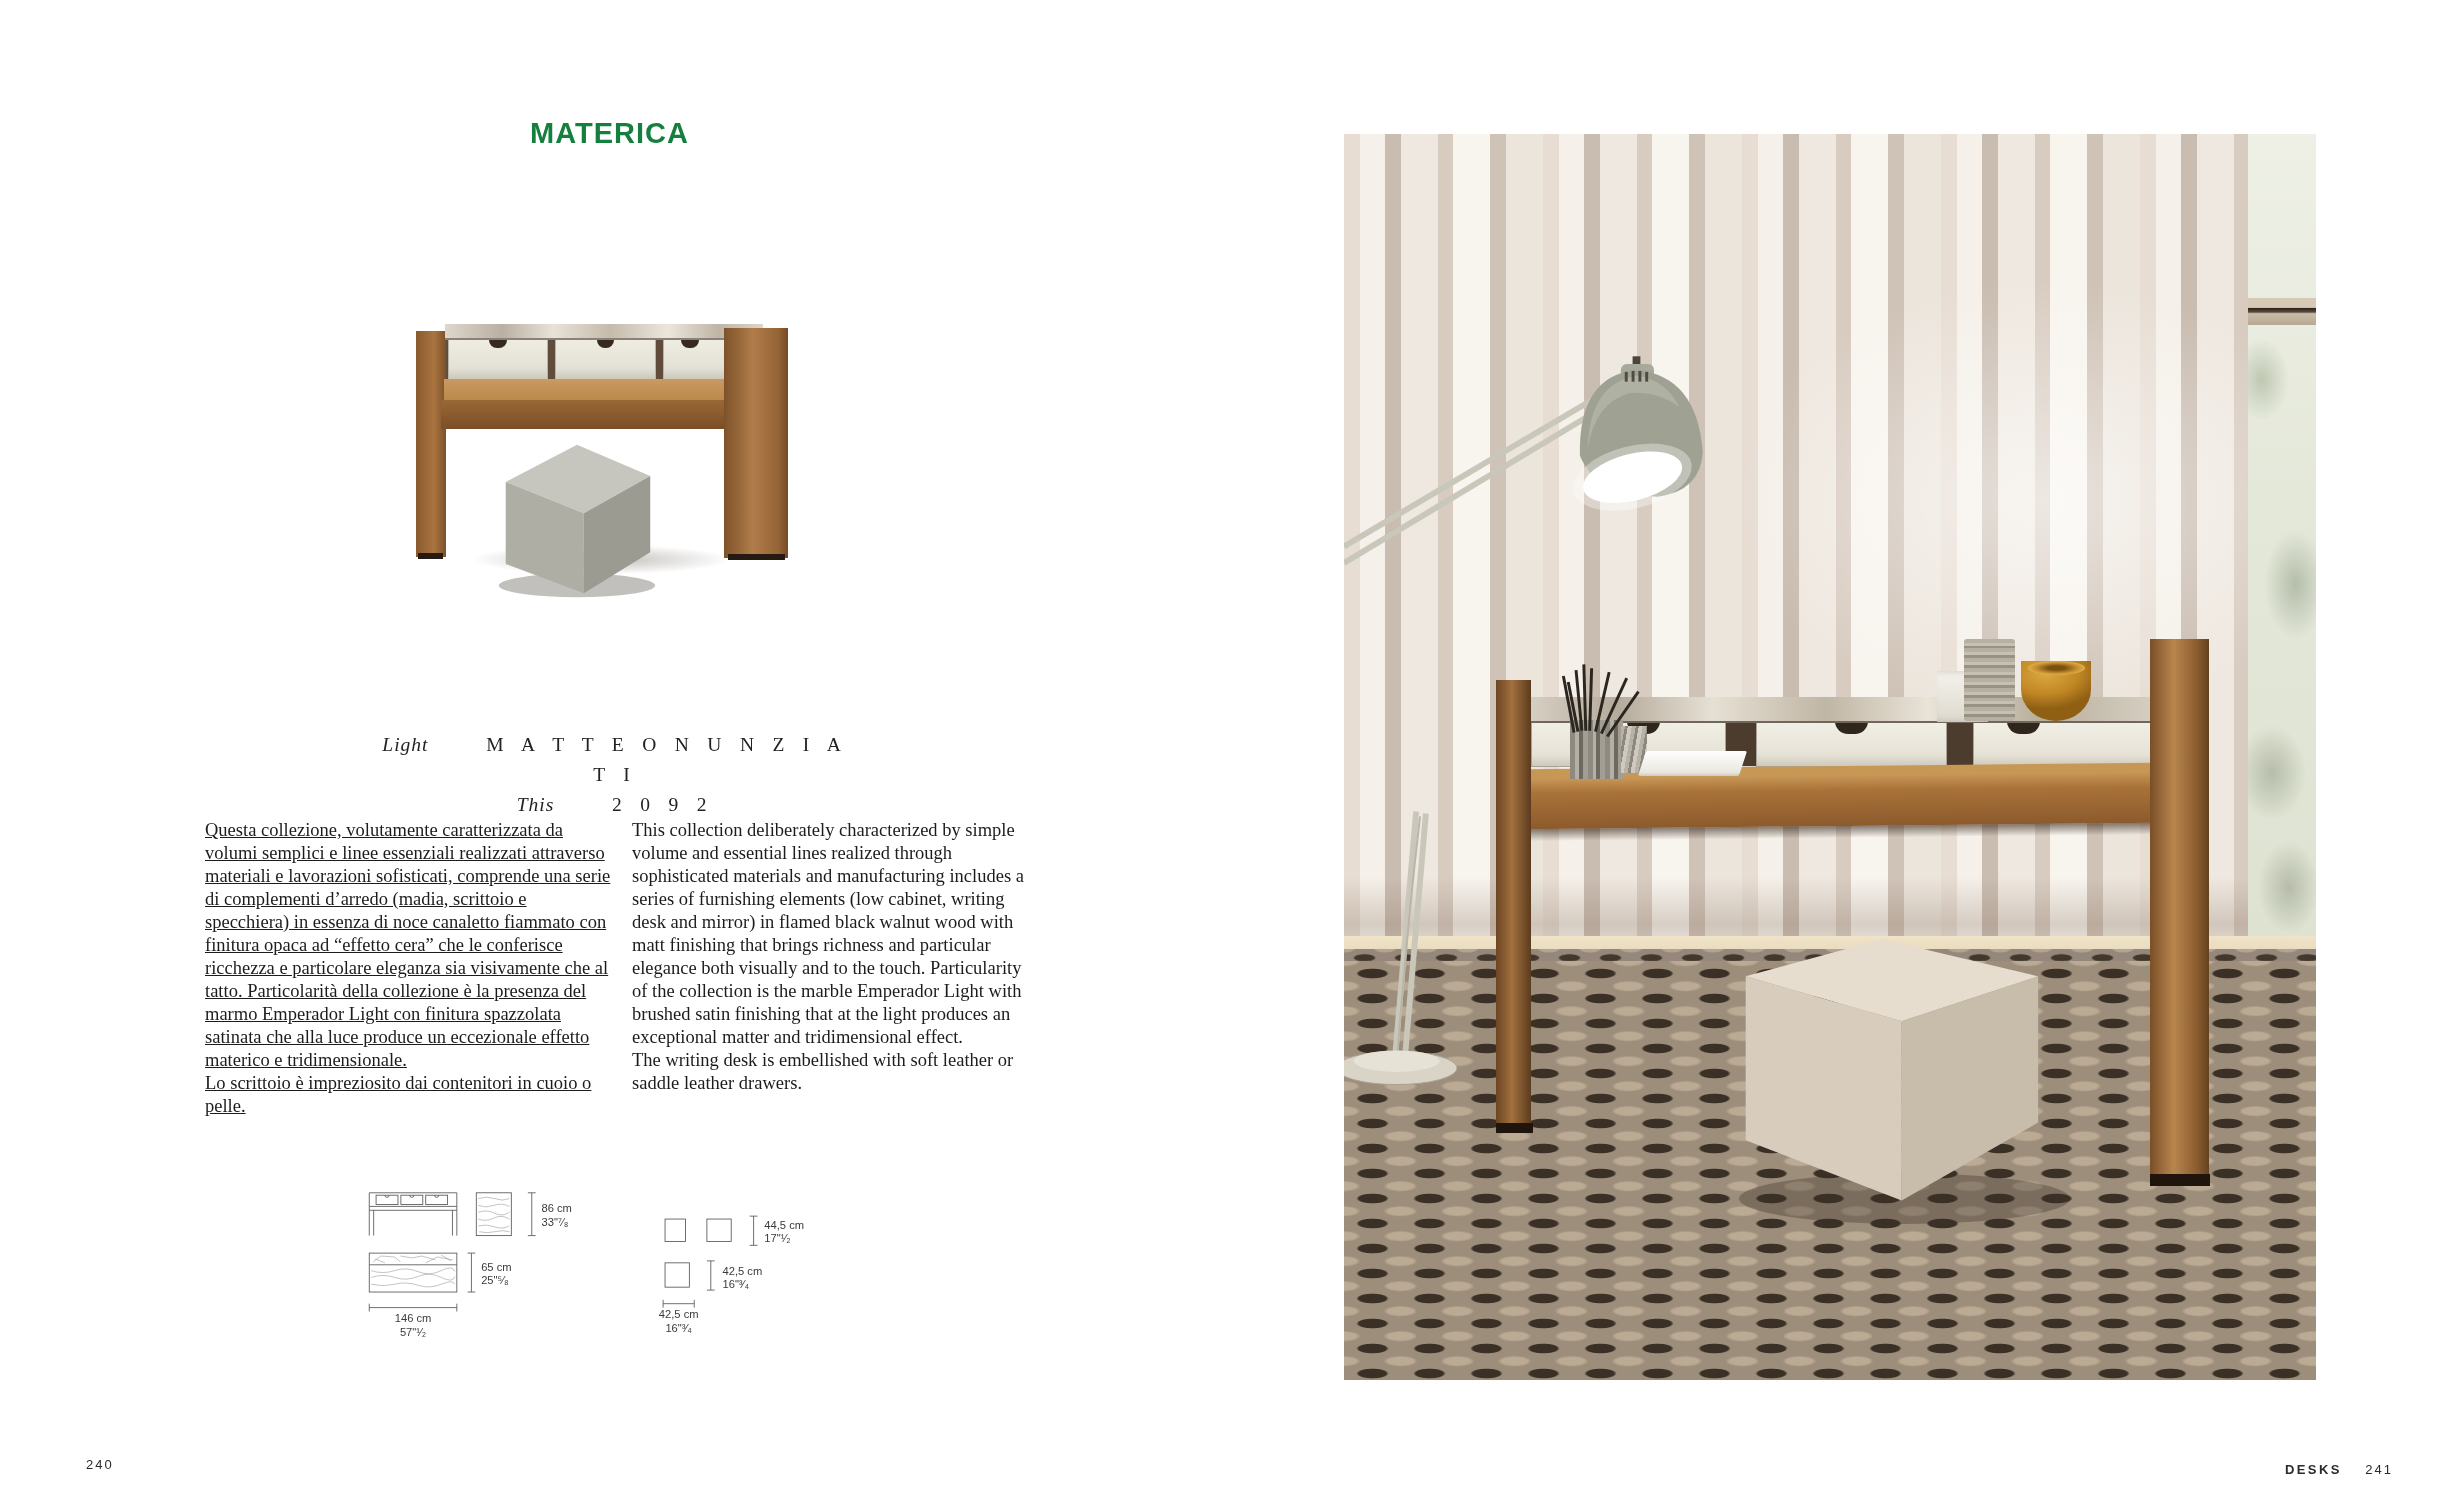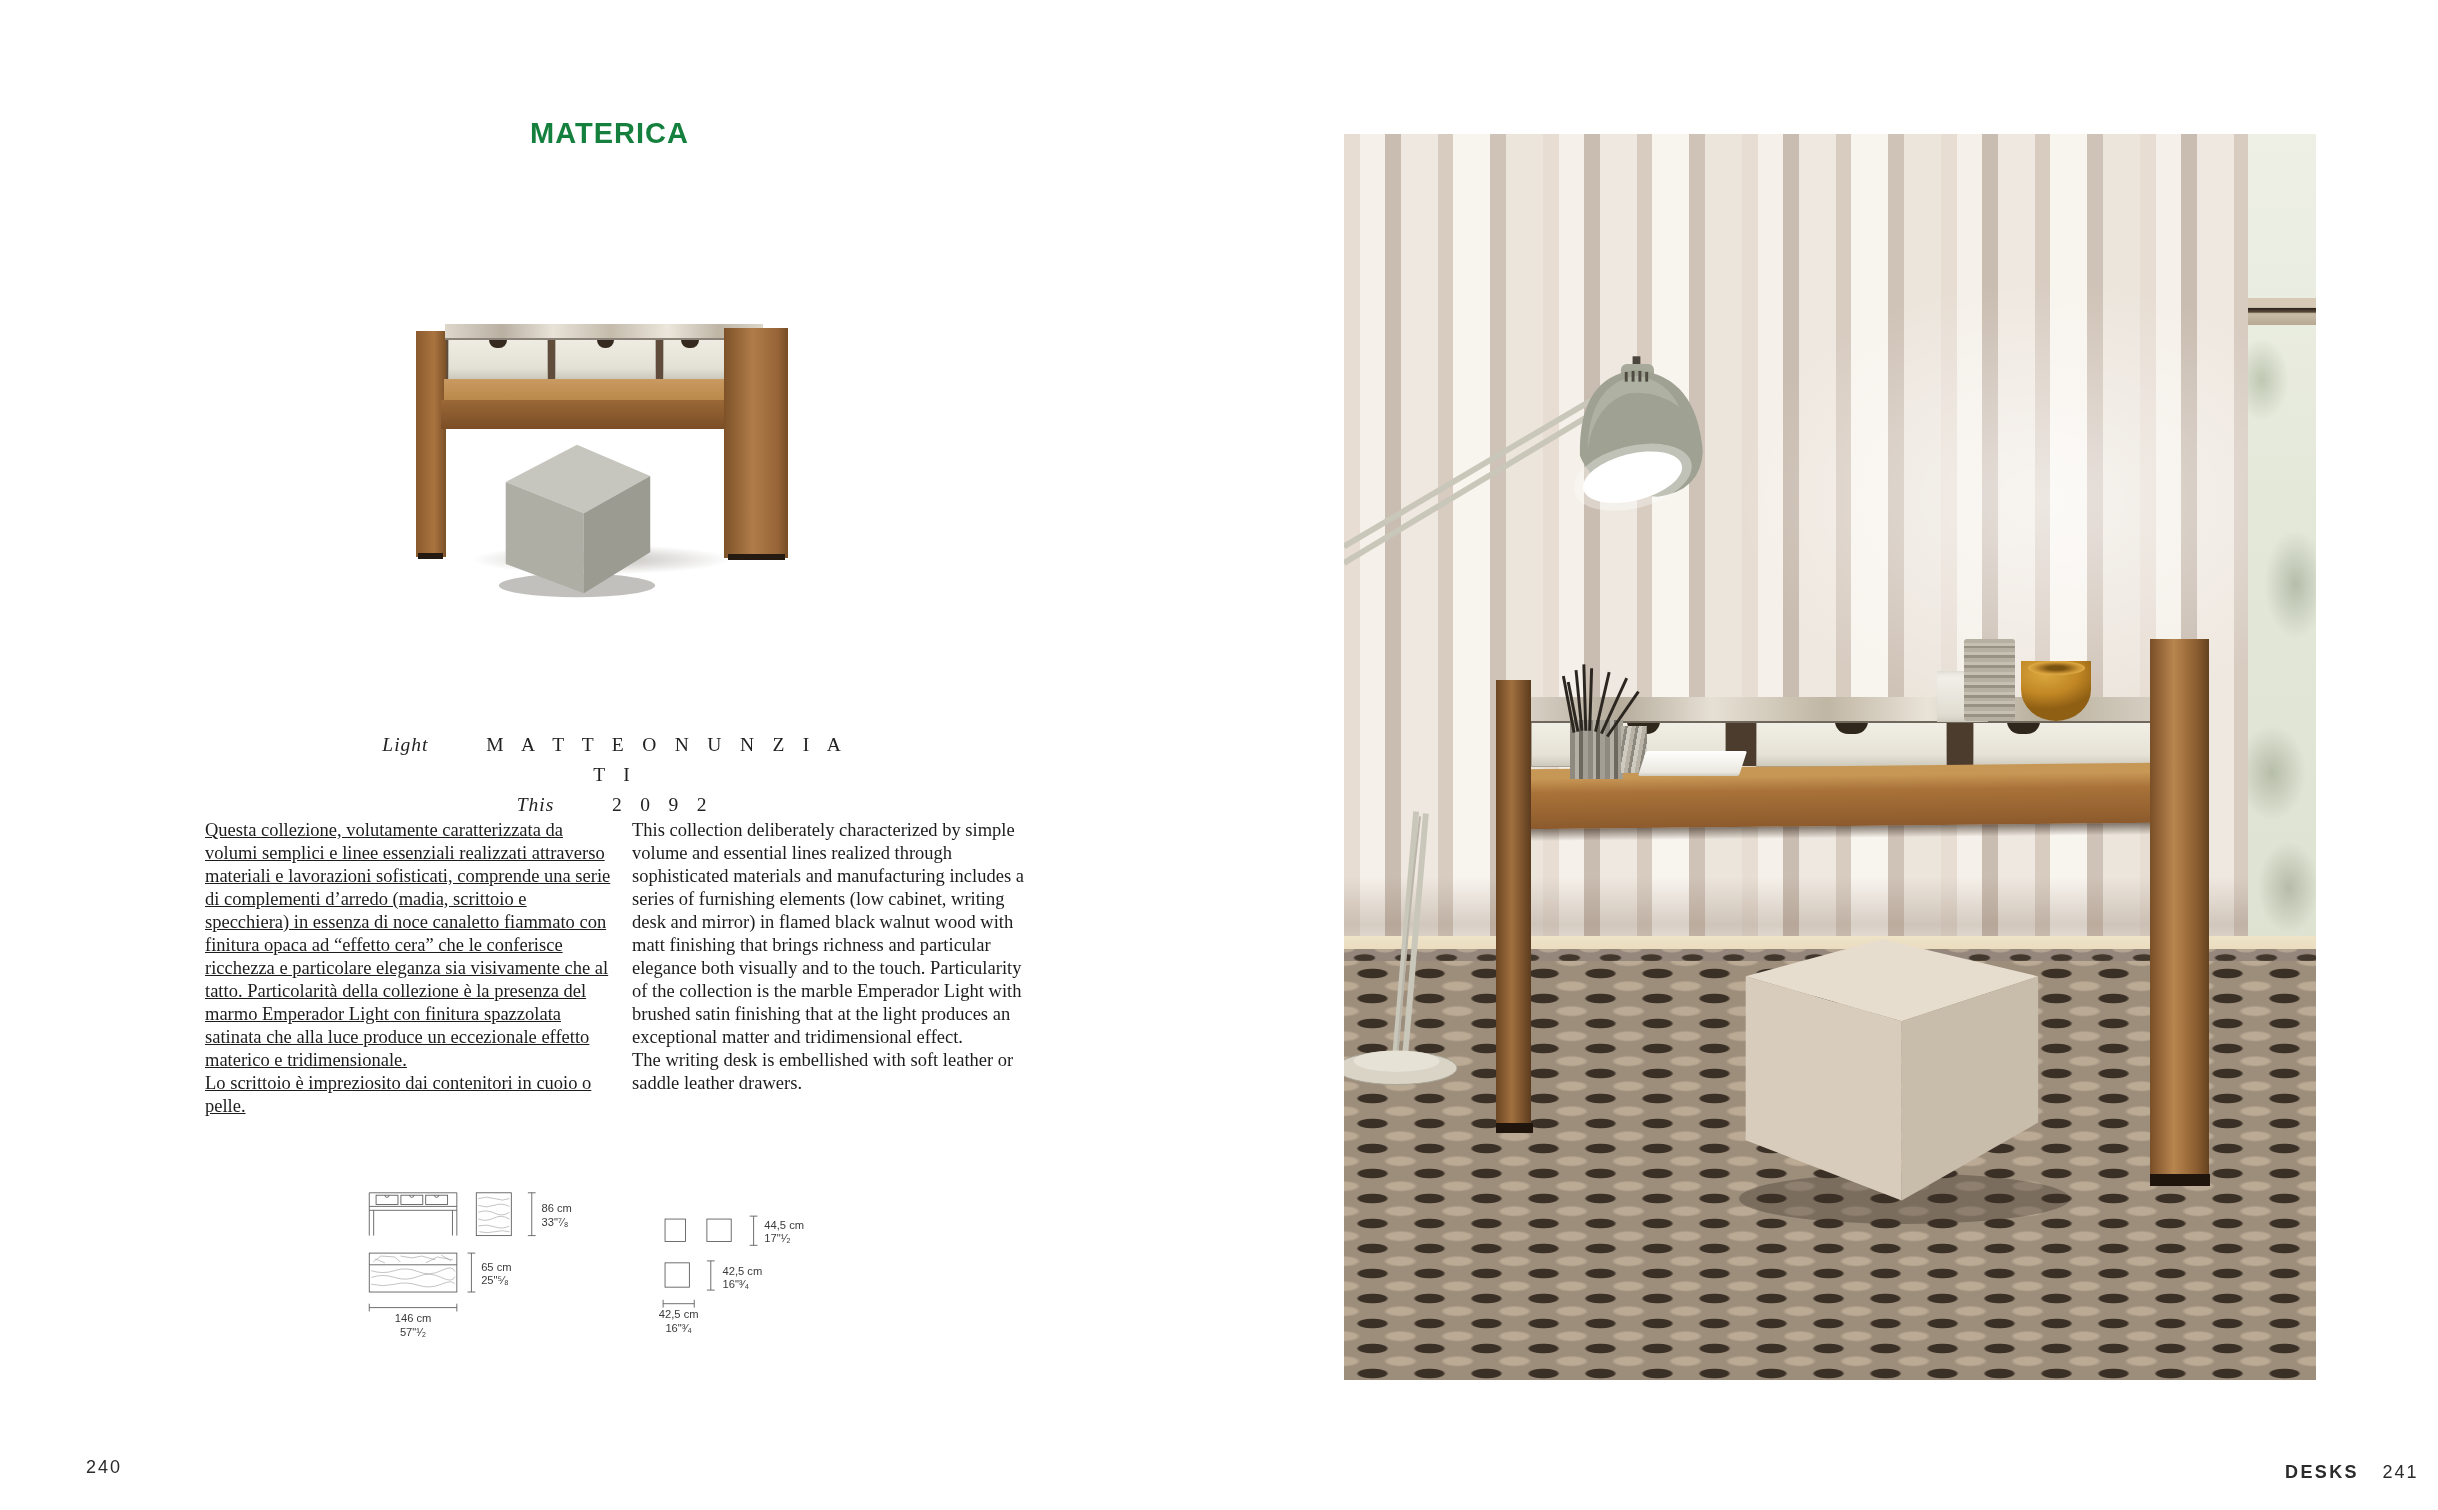--- a/index.html
+++ b/index.html
@@ -12,21 +12,21 @@
          font-weight:700;font-size:29px;letter-spacing:1px;color:#15803d;}
   .credit{left:371px;top:730px;width:488px;text-align:center;font-size:19.5px;line-height:30px;color:#222;}
   .credit .lbl{font-style:italic;letter-spacing:1px;}
   .credit .val{letter-spacing:6.8px;font-style:normal;margin-left:48px;}
   .cols{left:201px;top:819px;width:839px;}
   .col{position:absolute;top:0;width:406px;font-size:18.5px;line-height:23px;
        white-space:pre-line;color:#1c1c1c;}
   .col.it{left:4px;text-decoration:underline;}
   .col.en{left:431px;}
 
-  .folio{font-family:"Liberation Sans",sans-serif;font-size:18px;color:#2b2b2b;letter-spacing:2px;}
+  .folio{font-family:"Liberation Sans",sans-serif;font-size:13px;color:#2b2b2b;letter-spacing:2px;}
   .folio-left{left:86px;top:1457px;}
   .folio-right{left:2279px;top:1462px;padding-left:6px;}
   .folio-right b{font-weight:700;letter-spacing:2.4px;margin-right:23.4px;}
 
   
   .shot{left:416px;top:322px;width:380px;height:288px;}
   .shot .shadow{left:4.9px;top:217px;width:361px;height:41px;border-radius:50%;
     background:radial-gradient(closest-side,rgba(90,80,70,.38),rgba(90,80,70,0) 72%);}
   .shot .marble{left:29px;top:2px;width:318px;height:13.7px;
     background:linear-gradient(90deg,#ded7cc,#b9b0a2 18%,#e8e2d8 34%,#c4bbab 52%,#ece6dc 70%,#beb5a5 86%,#ddd6ca);

